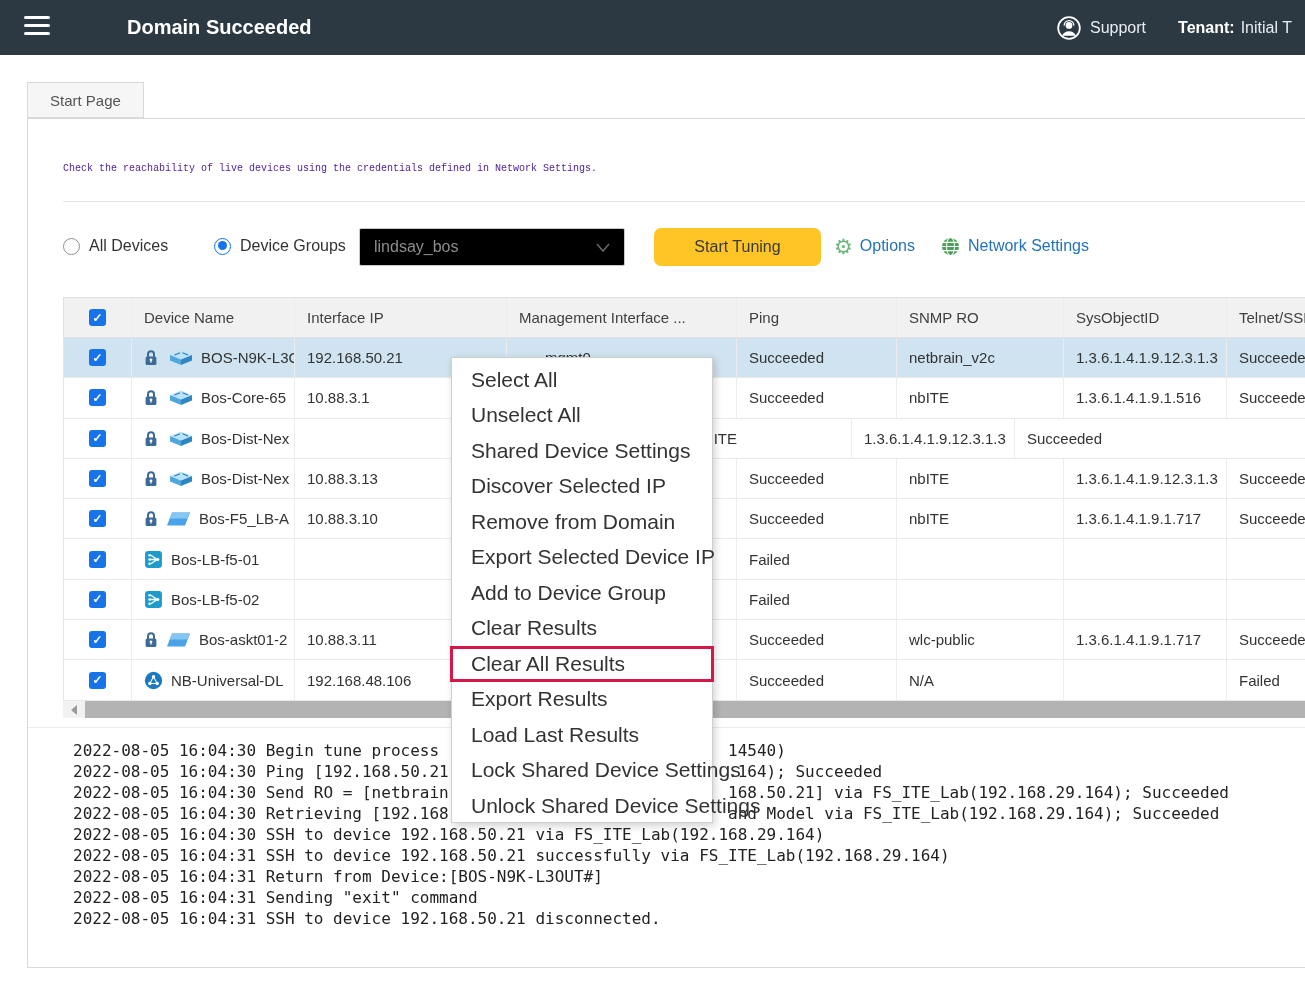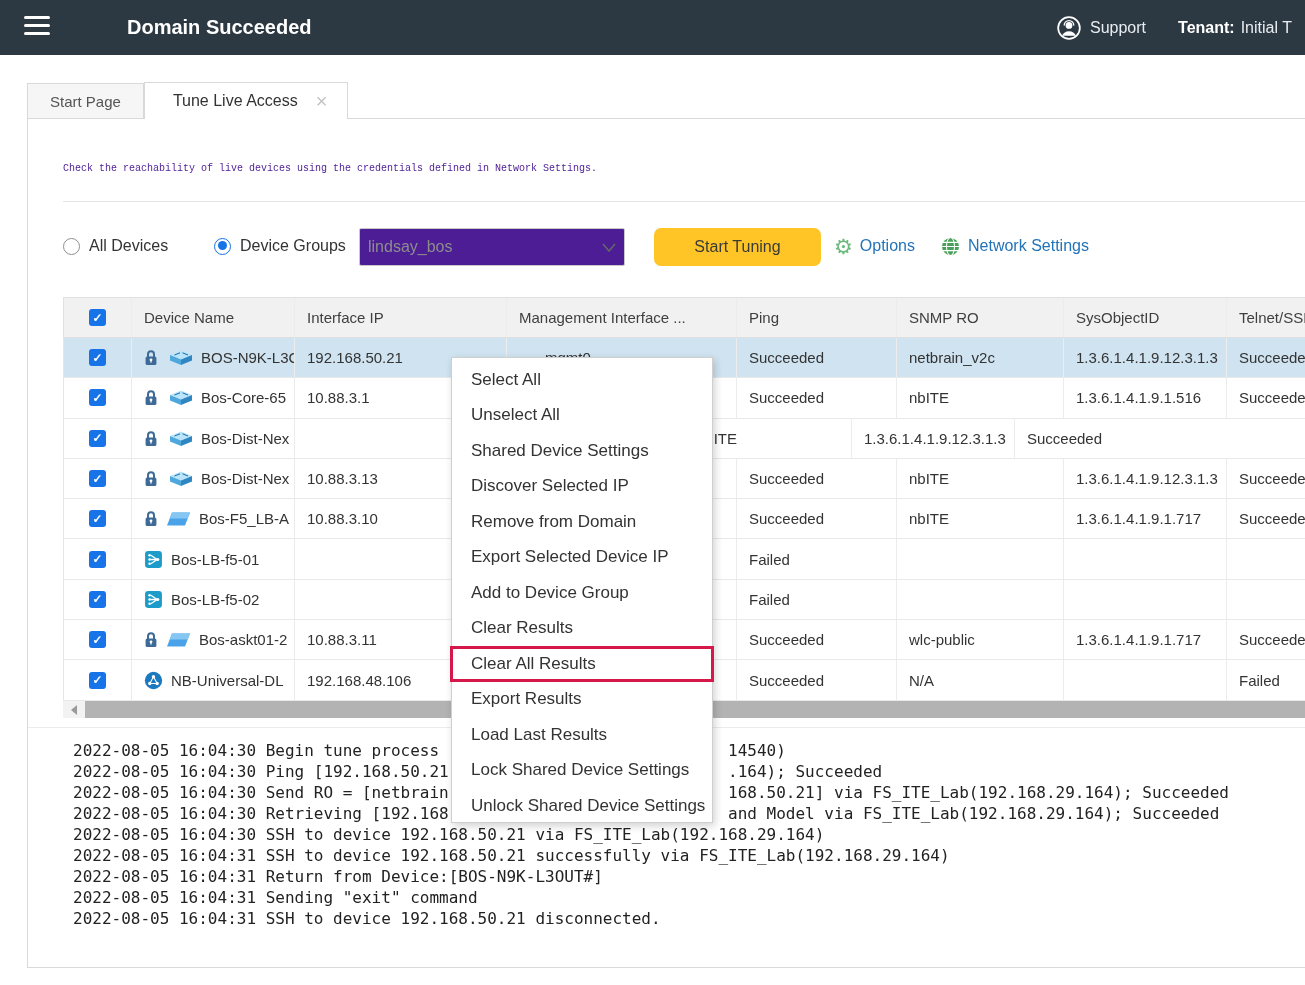--- a/index.html
+++ b/index.html
@@ -34,21 +34,21 @@
   .desc{position:absolute;left:35px;top:44px;font-size:10px;color:#4c1d95;font-family:Liberation Mono, monospace;}
   .hr1{position:absolute;left:35px;right:0;top:82px;height:1px;background:#e4e4e4;}
   
   .radio-row{position:absolute;top:116px;height:22px;display:flex;align-items:center;cursor:pointer;}
   .r1{left:35px;justify-content:space-between;} .r2{left:186px;}
   .radio{width:17px;height:17px;border-radius:50%;border:1.5px solid #8f8f8f;margin-right:9px;position:relative;background:#fff;}
   .radio.on{border-color:var(--accent);}
   .radio.on::after{content:'';position:absolute;left:2.5px;top:2.5px;width:9px;height:9px;border-radius:50%;background:var(--accent);}
   .radio-lbl{font-size:16px;color:#333;}
   .select{position:absolute;left:331px;top:109px;width:266px;height:38px;border:1px solid #c9c9c9;border-radius:2px;
-          display:flex;align-items:center;padding:0 8px;cursor:pointer;background:#4c1d95;}
+          display:flex;align-items:center;padding:0 14px;cursor:pointer;background:#000000;}
   .select-val{flex:1;font-size:16px;color:#8d8d8d;}
   .btn-tune{position:absolute;left:626px;top:109px;width:167px;height:38px;background:var(--yellow);
             border:none;border-radius:7px;font-size:16px;color:#3a3a3a;cursor:pointer;font-family:inherit;}
   .linkrow{position:absolute;top:115px;height:24px;display:flex;align-items:center;cursor:pointer;}
   .lk-opts{left:806px;} .lk-net{left:912px;}
   .gear{font-size:21px;color:#6cb97c;margin-right:7px;line-height:1;}
   .linkrow .lbl{font-size:16px;color:var(--link);}
   .globe{margin-right:7px;display:inline-flex;}
   
   .table{position:absolute;left:35px;top:178px;width:1257px;}
@@ -74,21 +74,21 @@
   .hs-arrow::after{content:'';border-top:5px solid transparent;border-bottom:5px solid transparent;border-right:6px solid #9a9a9a;}
   .hs-thumb{height:17px;flex:1;background:#b3b3b3;cursor:grab;}
   .hr2{position:absolute;left:0;right:0;top:608px;height:1px;background:#ececec;}
   
   .log{position:absolute;left:35px;top:621px;right:10px;}
   .log pre{margin:0;padding-left:10px;font-family:"DejaVu Sans Mono",monospace;font-size:16px;
            line-height:21px;color:#222;}
   
   .ctx{position:absolute;left:423px;top:238px;width:262px;height:466px;background:#fff;
        border:1px solid #cfcfcf;box-shadow:2px 3px 8px rgba(0,0,0,.18);z-index:10;padding-top:4px;}
-  .menu-item{height:35.5px;display:flex;align-items:center;padding-left:19px;font-size:17px;color:#333;
+  .menu-item{height:35.5px;display:flex;align-items:center;padding-left:19px;font-size:21px;color:#333;
              cursor:pointer;position:relative;white-space:nowrap;}
   .menu-item.hl::before{content:'';position:absolute;top:0;bottom:0;left:-2px;right:-2px;
              border:3px solid var(--red);pointer-events:none;}
 </style>
 </head>
 <body>
 
 <div class="appbar">
   <div class="hamburger">
       <span></span>
@@ -108,24 +108,20 @@
     <span class="support-lbl">Support</span>
     <span class="tenant-lbl">Tenant:</span>
     <span class="tenant-val">Initial T</span>
   </div>
 </div>
 
 <div class="tabs">
   <div class="tab">
     <span>Start Page</span>
   </div>
-  <div class="tab active">
-    <span>Tune Live Access</span>
-    <span class="tab-close">×</span>
-  </div>
 </div>
 
 <div class="panel">
 
   <div class="desc">Check the reachability of live devices using the credentials defined in Network Settings.</div>
   <div class="hr1"></div>
 
   <div class="radio-row r1">
     <span class="radio"></span>
     <span class="radio-lbl">All Devices</span>

